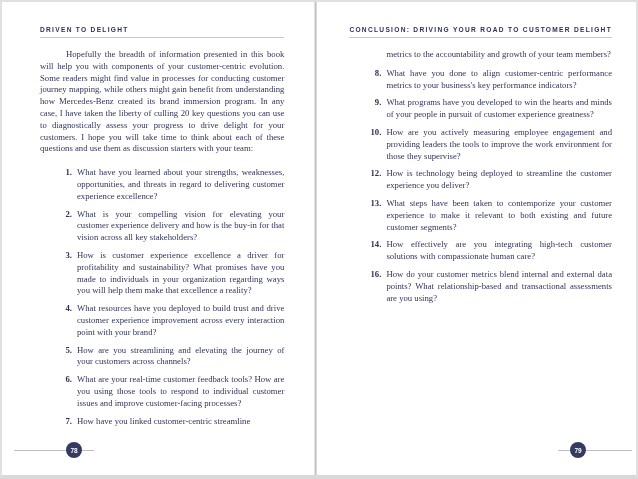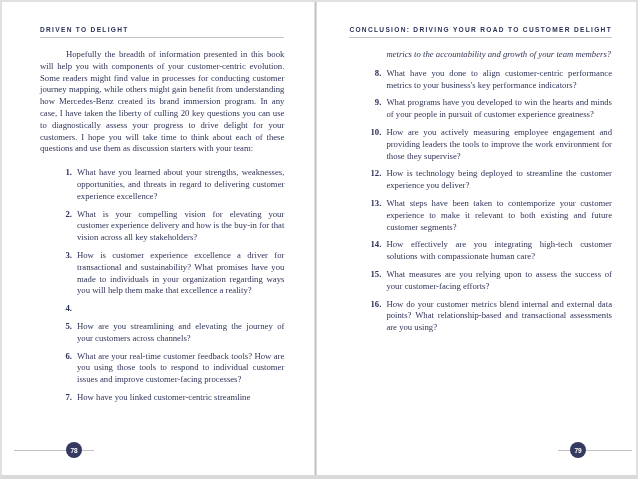--- a/index.html
+++ b/index.html
@@ -51,21 +51,20 @@
     line-height: 11.8px;
     text-align: justify;
     text-indent: 26px;
   }
 
   .continuation {
     margin: 11px 0 7px 37px;
     font-size: 8.7px;
     line-height: 11.8px;
     text-align: justify;
-    font-style: italic;
   }
 
   .qlist { padding-left: 12px; }
 
   .qitem {
     display: flex;
     align-items: flex-start;
     margin-bottom: 6px;
   }
   .qnum {
@@ -129,25 +128,26 @@
           <span class="qtext">What have you learned about your strengths, weaknesses, opportunities, and threats in regard to delivering customer experience excellence?</span>
         </div>
 
         <div class="qitem">
           <span class="qnum">2.</span>
           <span class="qtext">What is your compelling vision for elevating your customer experience delivery and how is the buy-in for that vision across all key stakeholders?</span>
         </div>
 
         <div class="qitem">
           <span class="qnum">3.</span>
-          <span class="qtext">How is customer experience excellence a driver for transactional and sustainability? What promises have you made to individuals in your organization regarding ways you will help them make that excellence a reality?</span>
+          <span class="qtext">How is customer experience excellence a driver for profitability and sustainability? What promises have you made to individuals in your organization regarding ways you will help them make that excellence a reality?</span>
         </div>
 
         <div class="qitem">
           <span class="qnum">4.</span>
+          <span class="qtext">What resources have you deployed to build trust and drive customer experience improvement across every interaction point with your brand?</span>
         </div>
 
         <div class="qitem">
           <span class="qnum">5.</span>
           <span class="qtext">How are you streamlining and elevating the journey of your customers across channels?</span>
         </div>
 
         <div class="qitem">
           <span class="qnum">6.</span>
           <span class="qtext">What are your real-time customer feedback tools? How are you using those tools to respond to individual customer issues and improve customer-facing processes?</span>
@@ -200,24 +200,20 @@
         <div class="qitem">
           <span class="qnum">13.</span>
           <span class="qtext">What steps have been taken to contemporize your customer experience to make it relevant to both existing and future customer segments?</span>
         </div>
 
         <div class="qitem">
           <span class="qnum">14.</span>
           <span class="qtext">How effectively are you integrating high-tech customer solutions with compassionate human care?</span>
         </div>
 
-        <div class="qitem">
-          <span class="qnum">15.</span>
-          <span class="qtext">What measures are you relying upon to assess the success of your customer-facing efforts?</span>
-        </div>
 
         <div class="qitem">
           <span class="qnum">16.</span>
           <span class="qtext">How do your customer metrics blend internal and external data points? What relationship-based and transactional assessments are you using?</span>
         </div>
 
       </div>
 
     <div class="pagenum-row row-right">
       <span class="pn-line stub"></span>

